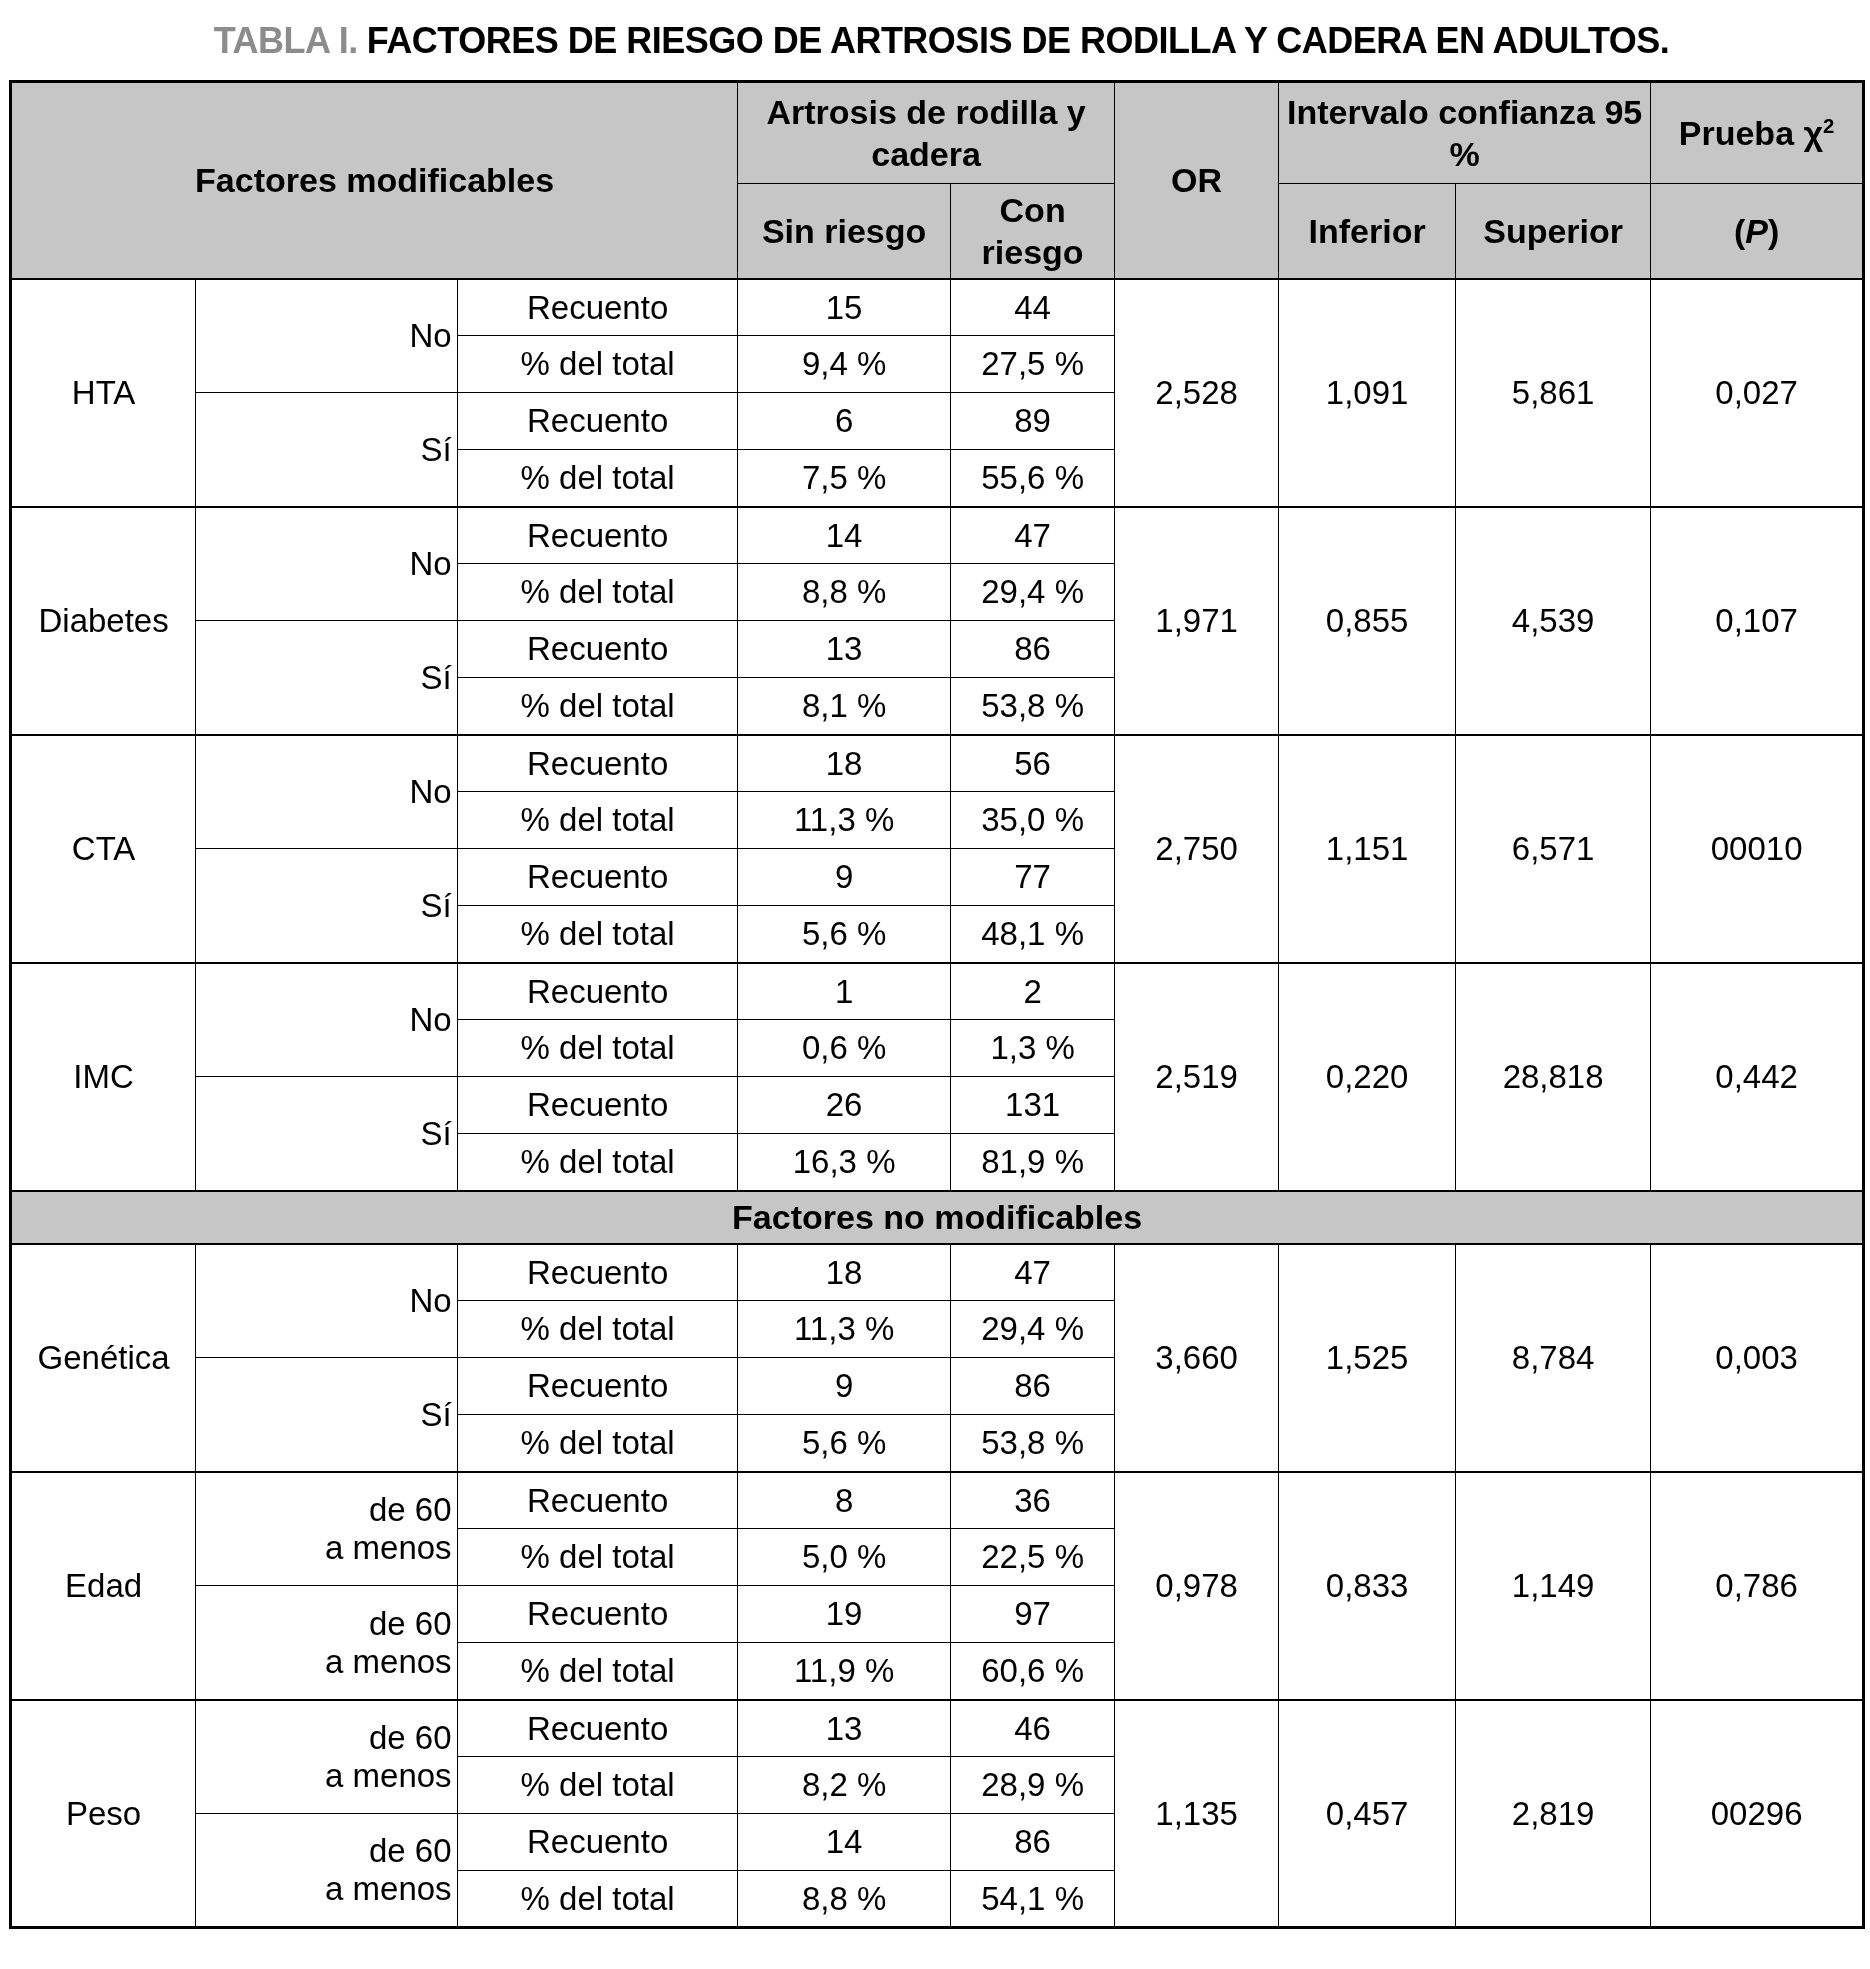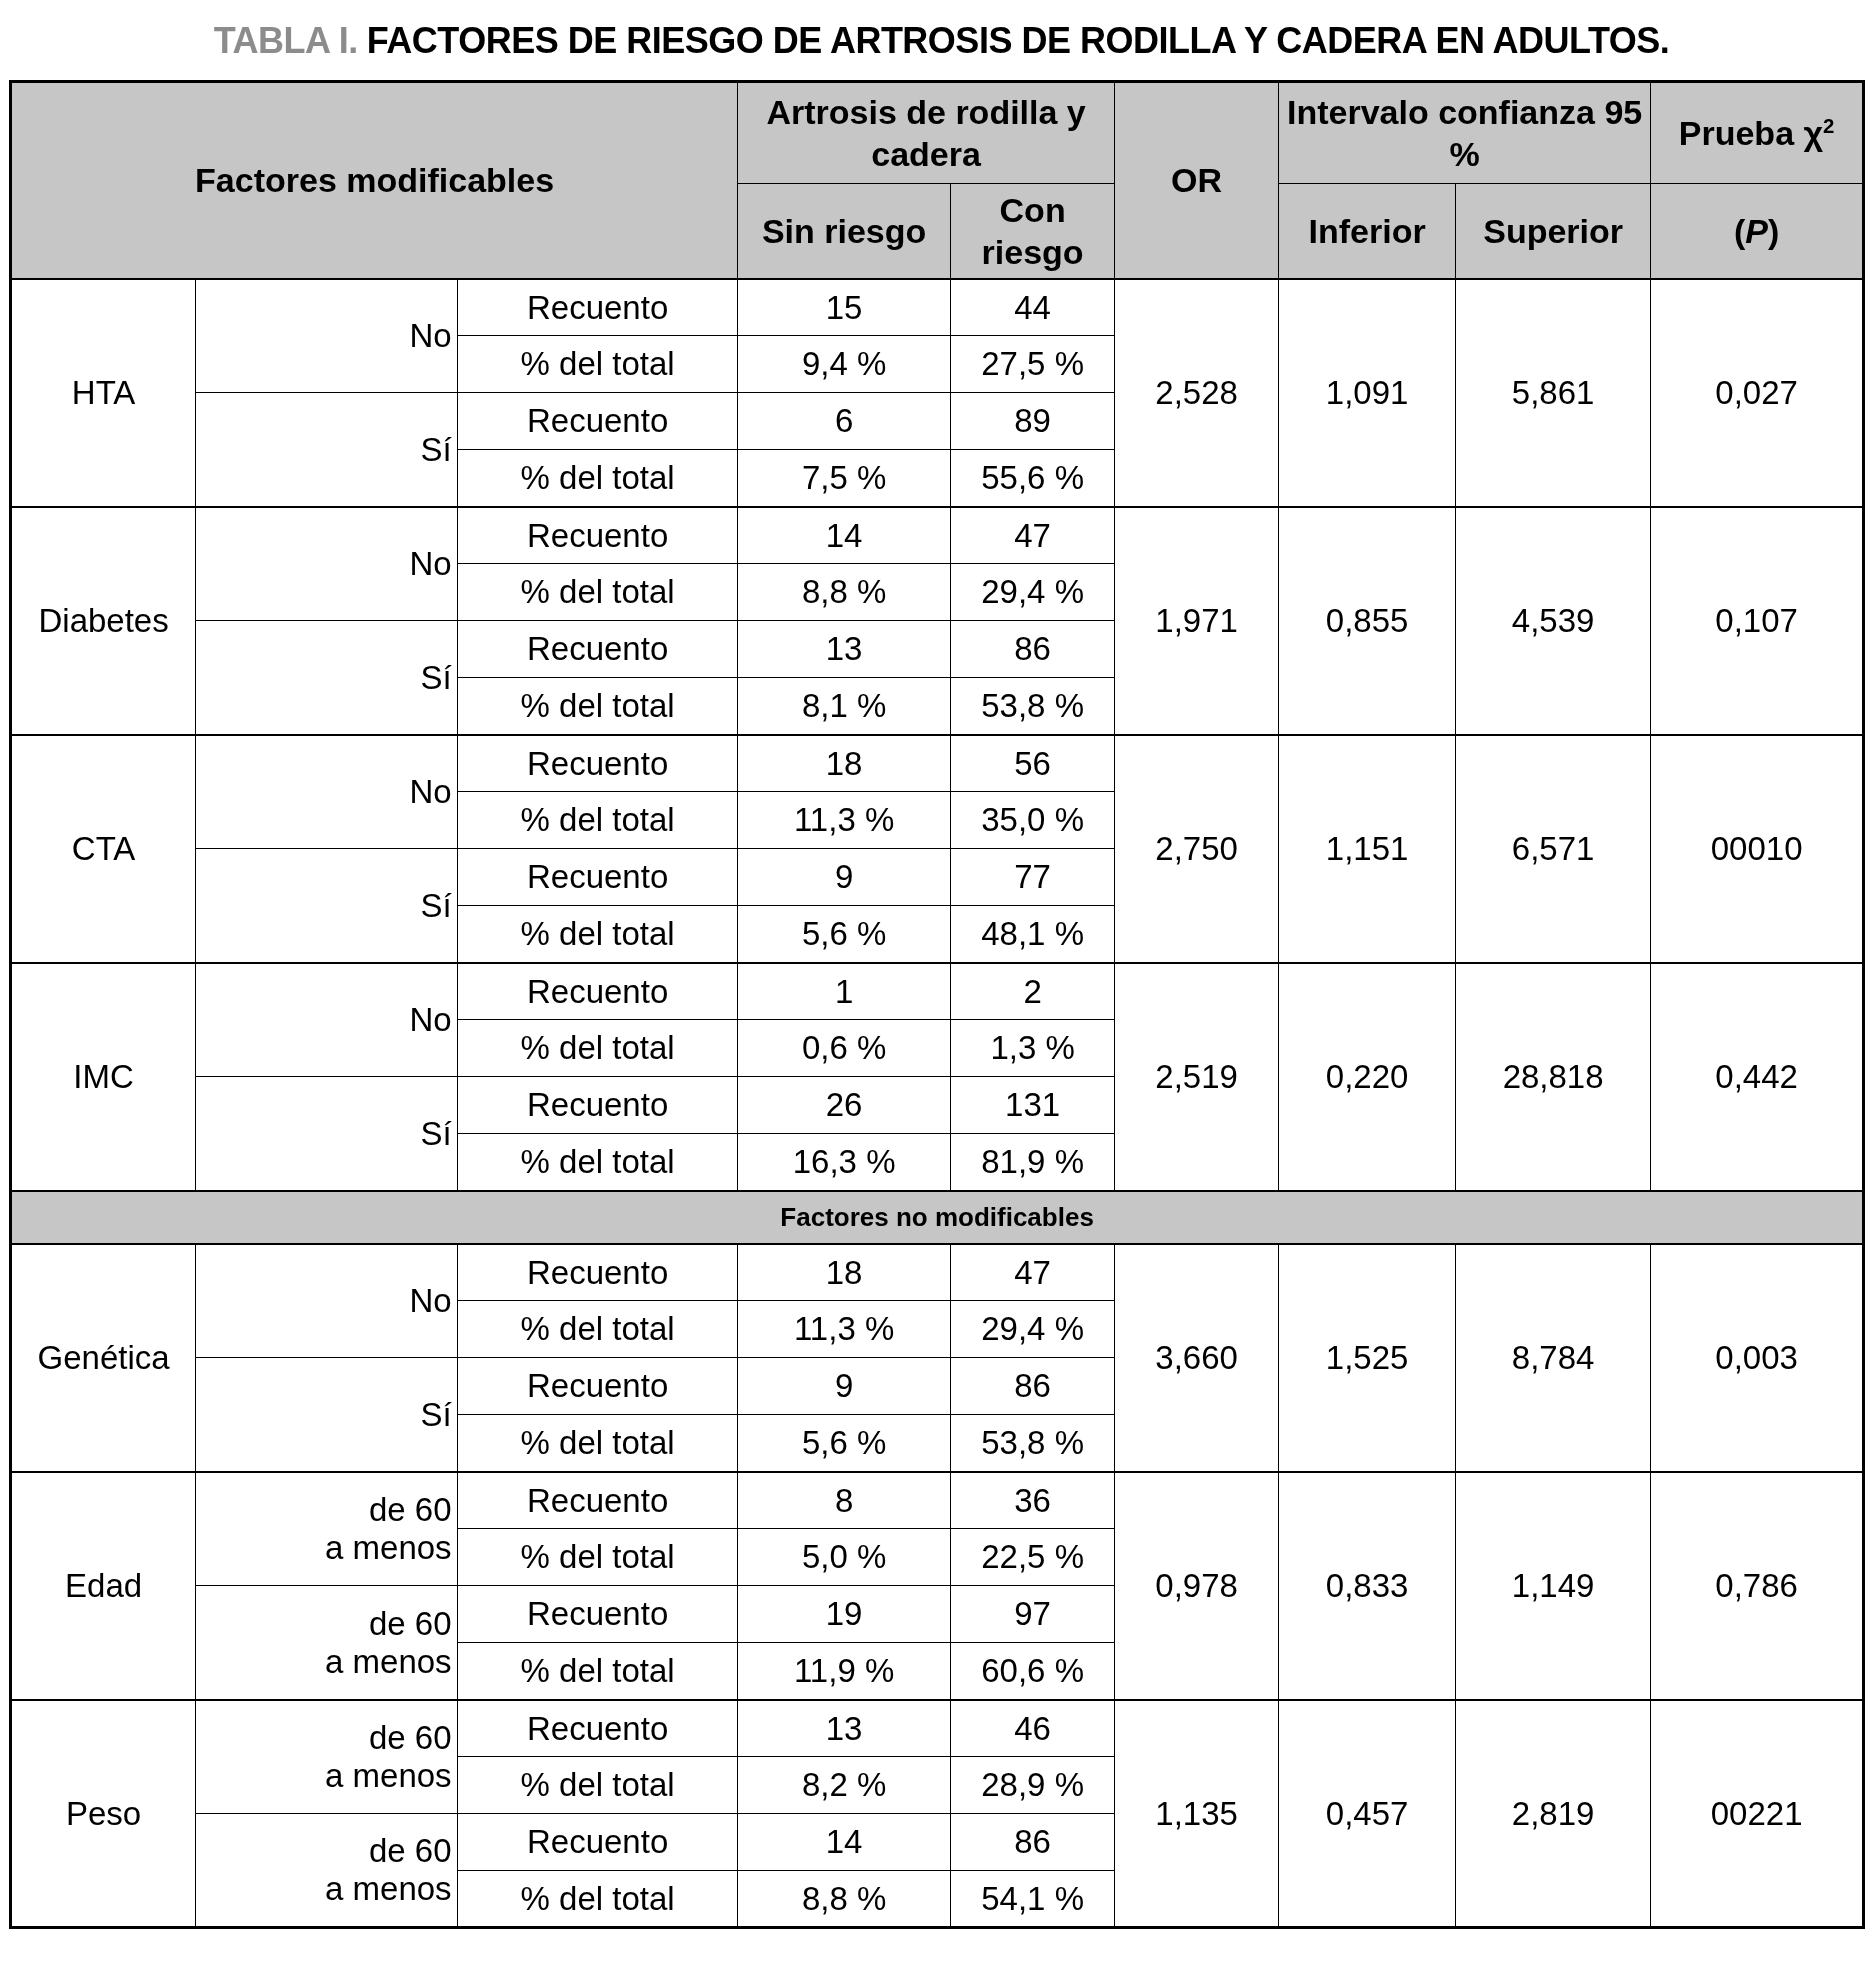--- a/index.html
+++ b/index.html
@@ -29,21 +29,21 @@
     font-size:33px;padding:0 5.5px;overflow:hidden;
   }
   tr.h{height:102px;}
   tr.h2{height:95px;}
   .hc{background:var(--header-gray);font-weight:bold;font-size:34px;line-height:1.25;}
   .hc sup{font-size:60%;}
   tr.dr{height:57px;}
   tr.block-start td{border-top:2.7px solid var(--border-black);}
   tr.band-row{height:53px;}
   td.band{
-    background:var(--header-gray);font-weight:bold;font-size:26px;
+    background:var(--header-gray);font-weight:bold;font-size:34px;
     border-top:2.7px solid var(--border-black);
     border-bottom:2.7px solid var(--border-black);
     margin-top:40px;
   }
   td.level span{display:block;line-height:1.15;text-align:right;}
 </style>
 </head>
 <body>
 
 <div class="title">
@@ -292,21 +292,21 @@
     <td class="level" rowspan="2">
           <span>de 60</span>
           <span>a menos</span>
         </td>
     <td>Recuento</td>
     <td>13</td>
     <td>46</td>
     <td rowspan="4">1,135</td>
     <td rowspan="4">0,457</td>
     <td rowspan="4">2,819</td>
-    <td rowspan="4">00221</td>
+    <td rowspan="4">00296</td>
   </tr>
   <tr class="dr">
     <td>% del total</td>
     <td>8,2 %</td>
     <td>28,9 %</td>
   </tr>
   <tr class="dr">
     <td class="level" rowspan="2">
           <span>de 60</span>
           <span>a menos</span>

